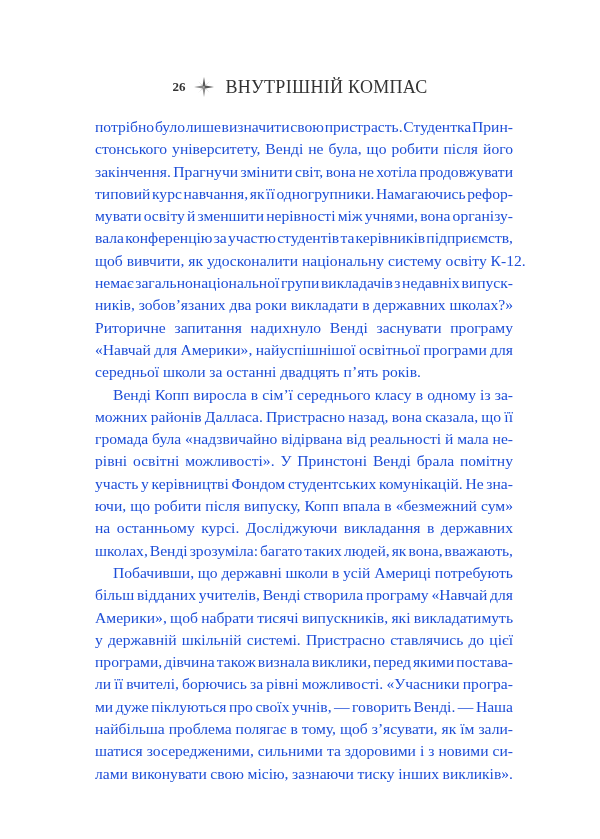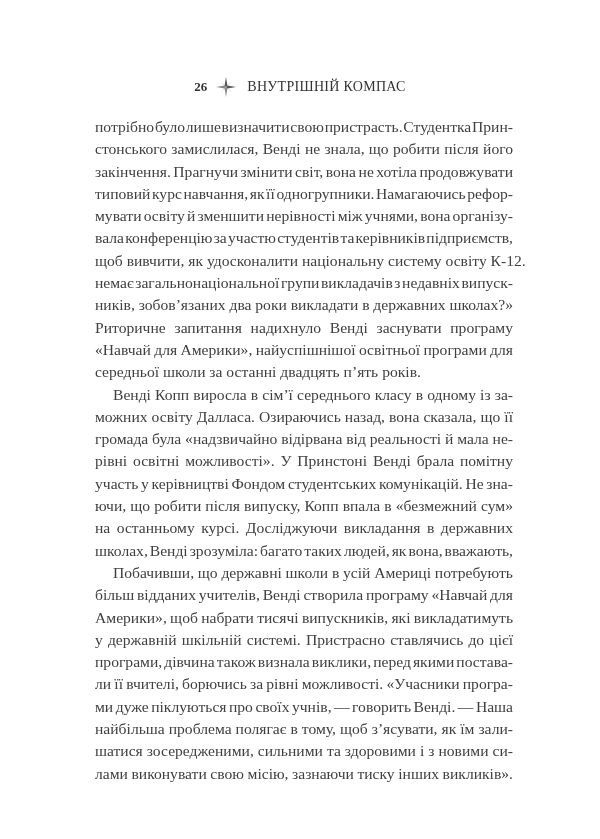--- a/index.html
+++ b/index.html
@@ -6,25 +6,25 @@
     body { width: 600px; height: 839px; position: relative; overflow: hidden; }
     .page { position: absolute; left: 0; top: 0; width: 600px; height: 839px; background: #ffffff; }
     .running-head {
       position: absolute; top: 76px; left: 0; width: 600px;
       display: flex; justify-content: center; align-items: center;
       font-family: "Liberation Serif", "DejaVu Serif", serif;
       color: #333333;
     }
     .page-num { font-size: 13px; font-weight: bold; margin-right: 2px; }
     .compass { width: 22px; height: 22px; margin: 0 6px; }
-    .head-title { font-size: 14px; letter-spacing: 0.3px; margin-left: 4px; }
+    .head-title { font-size: 18px; letter-spacing: 0.3px; margin-left: 4px; }
     .body-text {
       position: absolute; top: 116px; left: 95px; width: 418px;
       font-family: "Liberation Serif", "DejaVu Serif", serif;
-      font-size: 15.6px; line-height: 22.3px; color: #404040;
+      font-size: 15.6px; line-height: 22.3px; color: #1d4ed8;
     }
     .line { display: block; white-space: nowrap; text-align: justify; text-align-last: justify; height: 22.3px; overflow: visible; }
     .line.last { text-align-last: left; }
     .line.indent { padding-left: 18px; }
   </style>
 </head>
 <body>
 
 <div class="page">
   <div class="running-head">
@@ -38,37 +38,37 @@
       <polygon points="17,17 12,12 11,11 12.2,11.8" fill="#999"></polygon>
       <polygon points="17,5 12,10 11,11 11.8,9.8" fill="#999"></polygon>
       <polygon points="5,17 10,12 11,11 10.2,12.2" fill="#999"></polygon>
     </svg>
     <span class="head-title">ВНУТРІШНІЙ КОМПАС</span>
   </div>
 
   <div class="body-text" id="body-text">
     <div>
       <span class="line" style="white-space: nowrap;"><span style="white-space: nowrap; word-spacing: -3.10268px;">потрібно було лише визначити свою пристрасть. Студентка Прин-</span></span>
-      <span class="line" style="white-space: nowrap;"><span style="white-space: nowrap; word-spacing: 0px;">стонського замислилася, Венді не знала, що робити після його</span></span>
+      <span class="line" style="white-space: nowrap;"><span style="white-space: nowrap; word-spacing: 0px;">стонського університету, Венді не була, що робити після його</span></span>
       <span class="line" style="white-space: nowrap;"><span style="white-space: nowrap; word-spacing: -1.39732px;">закінчення. Прагнучи змінити світ, вона не хотіла продовжувати</span></span>
       <span class="line" style="white-space: nowrap;"><span style="white-space: nowrap; word-spacing: -2.25893px;">типовий курс навчання, як її одногрупники. Намагаючись рефор-</span></span>
       <span class="line" style="white-space: nowrap;"><span style="white-space: nowrap; word-spacing: -1.76953px;">мувати освіту й зменшити нерівності між учнями, вона організу-</span></span>
       <span class="line" style="white-space: nowrap;"><span style="white-space: nowrap; word-spacing: -2.68304px;">вала конференцію за участю студентів та керівників підприємств,</span></span>
       <span class="line last" style="white-space: nowrap;">щоб вивчити, як удосконалити національну систему освіту К-12.</span>
     </div>
     <div>
       <span class="line" style="white-space: nowrap;"><span style="white-space: nowrap; word-spacing: -2.30208px;">немає загальнонаціональної групи викладачів з недавніх випуск-</span></span>
       <span class="line" style="white-space: nowrap;"><span style="white-space: nowrap; word-spacing: -0.046875px;">ників, зобов’язаних два роки викладати в державних школах?»</span></span>
       <span class="line" style="white-space: nowrap;"><span style="white-space: nowrap; word-spacing: 0px;">Риторичне запитання надихнуло Венді заснувати програму</span></span>
       <span class="line" style="white-space: nowrap;"><span style="white-space: nowrap; word-spacing: -0.523438px;">«Навчай для Америки», найуспішнішої освітньої програми для</span></span>
       <span class="line last" style="white-space: nowrap;">середньої школи за останні двадцять п’ять років.</span>
     </div>
     <div>
       <span class="line indent" style="white-space: nowrap;"><span style="white-space: nowrap; word-spacing: 0px;">Венді Копп виросла в сім’ї середнього класу в одному із за-</span></span>
-      <span class="line" style="white-space: nowrap;"><span style="white-space: nowrap; word-spacing: -1.05859px;">можних освіту Далласа. Озираючись назад, вона сказала, що її</span></span>
+      <span class="line" style="white-space: nowrap;"><span style="white-space: nowrap; word-spacing: -1.05859px;">можних районів Далласа. Пристрасно назад, вона сказала, що її</span></span>
       <span class="line" style="white-space: nowrap;"><span style="white-space: nowrap; word-spacing: -0.0507812px;">громада була «надзвичайно відірвана від реальності й мала не-</span></span>
       <span class="line" style="white-space: nowrap;"><span style="white-space: nowrap; word-spacing: 0px;">рівні освітні можливості». У Принстоні Венді брала помітну</span></span>
       <span class="line" style="white-space: nowrap;"><span style="white-space: nowrap; word-spacing: -1.18973px;">участь у керівництві Фондом студентських комунікацій. Не зна-</span></span>
       <span class="line" style="white-space: nowrap;"><span style="white-space: nowrap; word-spacing: 0px;">ючи, що робити після випуску, Копп впала в «безмежний сум»</span></span>
       <span class="line" style="white-space: nowrap;"><span style="white-space: nowrap; word-spacing: 0px;">на останньому курсі. Досліджуючи викладання в державних</span></span>
       <span class="line" style="white-space: nowrap;"><span style="white-space: nowrap; word-spacing: -1.90625px;">школах, Венді зрозуміла: багато таких людей, як вона, вважають,</span></span>
     </div>
     <div>
       <span class="line indent" style="white-space: nowrap;"><span style="white-space: nowrap; word-spacing: -0.127232px;">Побачивши, що державні школи в усій Америці потребують</span></span>
       <span class="line" style="white-space: nowrap;"><span style="white-space: nowrap; word-spacing: -1.08036px;">більш відданих учителів, Венді створила програму «Навчай для</span></span>

